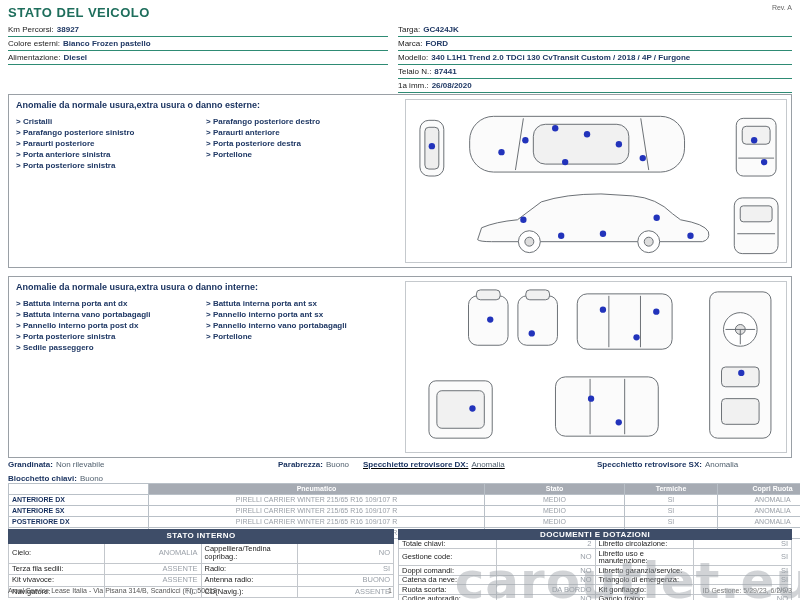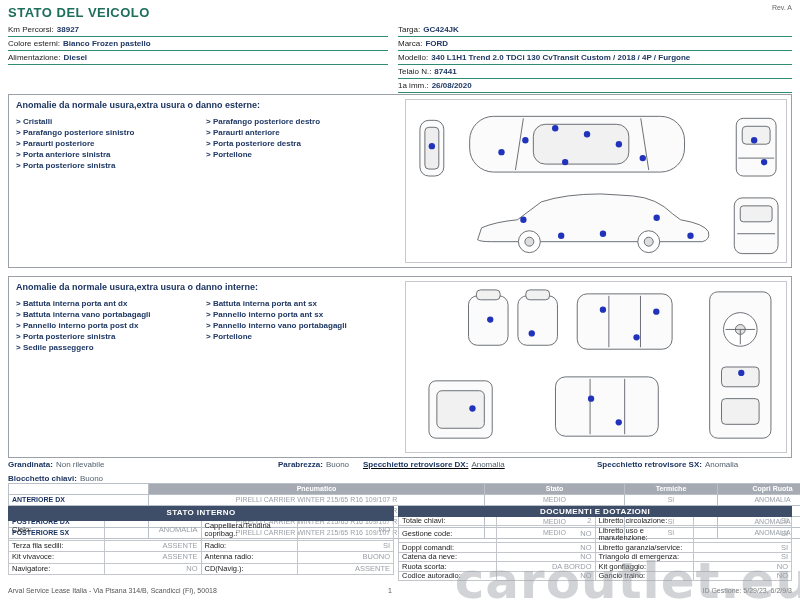--- a/index.html
+++ b/index.html
@@ -42,21 +42,21 @@
   table{border-collapse:collapse;}
   .tyre-table{position:absolute;left:8px;top:483px;width:784px;font-size:7px;table-layout:fixed;}
   .tyre-table td,.tyre-table th{border:1px solid #b9c0c7;padding:1px 3px;line-height:8px;}
   .tyre-table th{background:#a6abb3;color:#fff;font-weight:bold;text-align:center;}
   .tyre-table th.blank{background:#fff;}
   .tyre-table .pos-cell{font-weight:bold;color:#17305e;text-align:left;}
   .tyre-table .tval{color:#9aa0a8;text-align:center;}
   .c0{width:133px;}.c1{width:329px;}.c2{width:133px;}.c3{width:86px;}.c4{width:103px;}
 
   
-  .bt-table{position:absolute;top:506px;font-size:7.5px;table-layout:fixed;border-radius:8px;}
+  .bt-table{position:absolute;top:529px;font-size:7.5px;table-layout:fixed;border-radius:8px;}
   #stato-interno{left:8px;width:386px;}
   #documenti{left:398px;width:394px;}
   .bt-table .hdr{background:#3e4d68;color:#fff;font-weight:bold;text-align:center;font-size:8px;padding:2px;border:1px solid #3e4d68;letter-spacing:.4px;}
   .bt-table td{border:1px solid #c3c7cc;padding:1px 3px;line-height:8.5px;}
   #documenti td{line-height:7.5px;padding:0.5px 3px;}
   .bt-lbl{color:#222;}
   .bt-val{color:#9aa0a8;text-align:right;}
   .w-l1{width:42%;}.w-v1{width:12%;}.w-l2{width:34%;}.w-v2{width:12%;}
 
   

